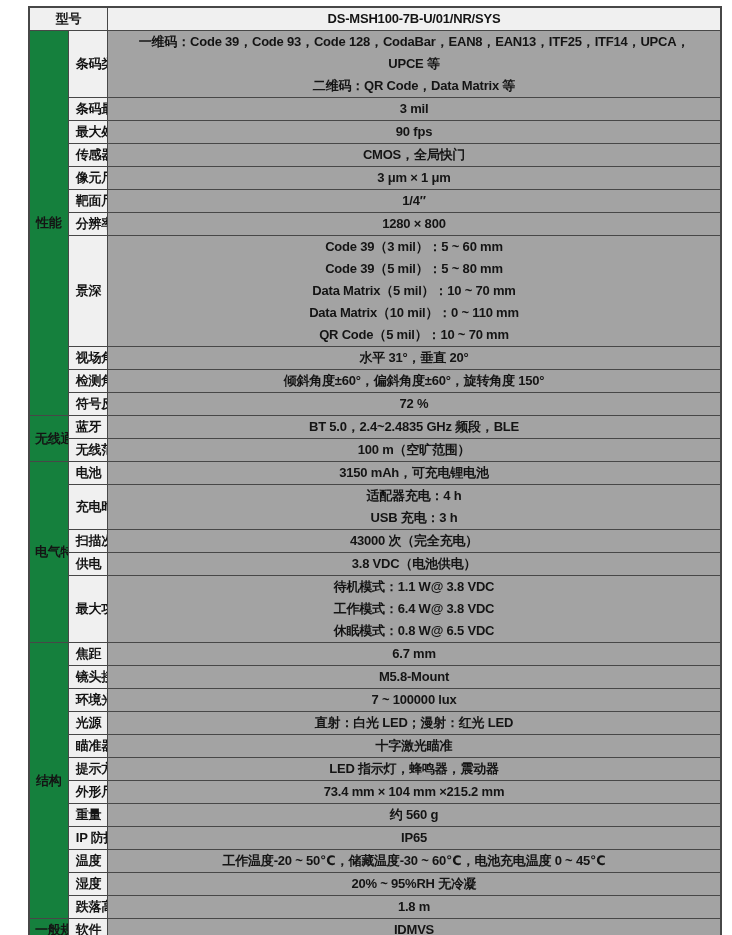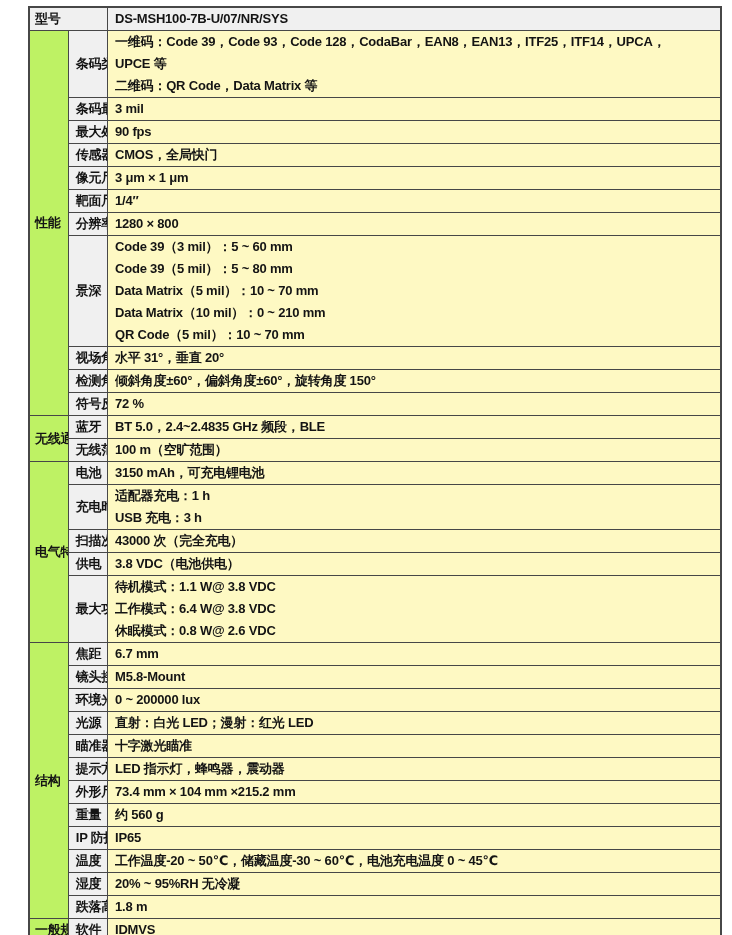--- a/index.html
+++ b/index.html
@@ -1,47 +1,47 @@
 <!DOCTYPE html>
 <html><head>
 <meta charset="utf-8">
 <style>
   html,body{margin:0;padding:0;}
   body{
     width:732px;height:935px;background:#ffffff;
     font-family:"Liberation Sans","DejaVu Sans",sans-serif;
     color:#141414;overflow:hidden;position:relative;
   }
-  .page{position:absolute;left:0;top:0;width:732px;height:935px;background:#ffffff;}
+  .page{position:absolute;left:0;top:0;width:732px;height:935px;background:#ffffff;text-align:center;}
   table.spec{
     position:absolute;left:28px;top:6px;width:694px;
     border-collapse:collapse;table-layout:fixed;
     border:2px solid #474747;
   }
   td{
     border:1px solid #474747;
     font-size:13px;font-weight:700;letter-spacing:-0.2px;
     line-height:22px;vertical-align:middle;
     padding:0 7px;overflow:hidden;white-space:nowrap;
   }
-  td.group{width:67px;background:#bef264;padding:0 5px;}
+  td.group{width:67px;background:#15803d;padding:0 5px;}
   td.param{width:97px;background:#f0f0f0;}
-  td.value{background:#fef9c3;}
+  td.value{background:#a3a3a3;}
   tr.model-row td{background:#f0f0f0;}
   td.value .line{white-space:nowrap;overflow:hidden;line-height:22px;}
 </style>
 </head>
 <body>
 
 <div class="page">
   <table class="spec">
     <tbody>
       <tr class="model-row">
         <td class="group" colspan="2">型号</td>
-        <td class="value model-value">DS-MSH100-7B-U/07/NR/SYS</td>
+        <td class="value model-value">DS-MSH100-7B-U/01/NR/SYS</td>
       </tr>
 
     <tr>
           <td class="group" rowspan="11">性能</td>
           <td class="param">条码类别</td>
           <td class="value">
             <div class="line">一维码：Code 39，Code 93，Code 128，CodaBar，EAN8，EAN13，ITF25，ITF14，UPCA，</div>
             <div class="line">UPCE 等</div>
             <div class="line">二维码：QR Code，Data Matrix 等</div>
           </td>
@@ -81,21 +81,21 @@
           <td class="value">
             <div class="line">1280 × 800</div>
           </td>
         </tr>
         <tr>
           <td class="param">景深</td>
           <td class="value">
             <div class="line">Code 39（3 mil）：5 ~ 60 mm</div>
             <div class="line">Code 39（5 mil）：5 ~ 80 mm</div>
             <div class="line">Data Matrix（5 mil）：10 ~ 70 mm</div>
-            <div class="line">Data Matrix（10 mil）：0 ~ 210 mm</div>
+            <div class="line">Data Matrix（10 mil）：0 ~ 110 mm</div>
             <div class="line">QR Code（5 mil）：10 ~ 70 mm</div>
           </td>
         </tr>
         <tr>
           <td class="param">视场角度</td>
           <td class="value">
             <div class="line">水平 31°，垂直 20°</div>
           </td>
         </tr>
         <tr>
@@ -126,61 +126,61 @@
         <tr>
           <td class="group" rowspan="5">电气特性</td>
           <td class="param">电池</td>
           <td class="value">
             <div class="line">3150 mAh，可充电锂电池</div>
           </td>
         </tr>
         <tr>
           <td class="param">充电时间</td>
           <td class="value">
-            <div class="line">适配器充电：1 h</div>
+            <div class="line">适配器充电：4 h</div>
             <div class="line">USB 充电：3 h</div>
           </td>
         </tr>
         <tr>
           <td class="param">扫描次数</td>
           <td class="value">
             <div class="line">43000 次（完全充电）</div>
           </td>
         </tr>
         <tr>
           <td class="param">供电</td>
           <td class="value">
             <div class="line">3.8 VDC（电池供电）</div>
           </td>
         </tr>
         <tr>
           <td class="param">最大功耗</td>
           <td class="value">
             <div class="line">待机模式：1.1 W@ 3.8 VDC</div>
             <div class="line">工作模式：6.4 W@ 3.8 VDC</div>
-            <div class="line">休眠模式：0.8 W@ 2.6 VDC</div>
+            <div class="line">休眠模式：0.8 W@ 6.5 VDC</div>
           </td>
         </tr>
         <tr>
           <td class="group" rowspan="12">结构</td>
           <td class="param">焦距</td>
           <td class="value">
             <div class="line">6.7 mm</div>
           </td>
         </tr>
         <tr>
           <td class="param">镜头接口</td>
           <td class="value">
             <div class="line">M5.8-Mount</div>
           </td>
         </tr>
         <tr>
           <td class="param">环境光照</td>
           <td class="value">
-            <div class="line">0 ~ 200000 lux</div>
+            <div class="line">7 ~ 100000 lux</div>
           </td>
         </tr>
         <tr>
           <td class="param">光源</td>
           <td class="value">
             <div class="line">直射：白光 LED；漫射：红光 LED</div>
           </td>
         </tr>
         <tr>
           <td class="param">瞄准器</td>

